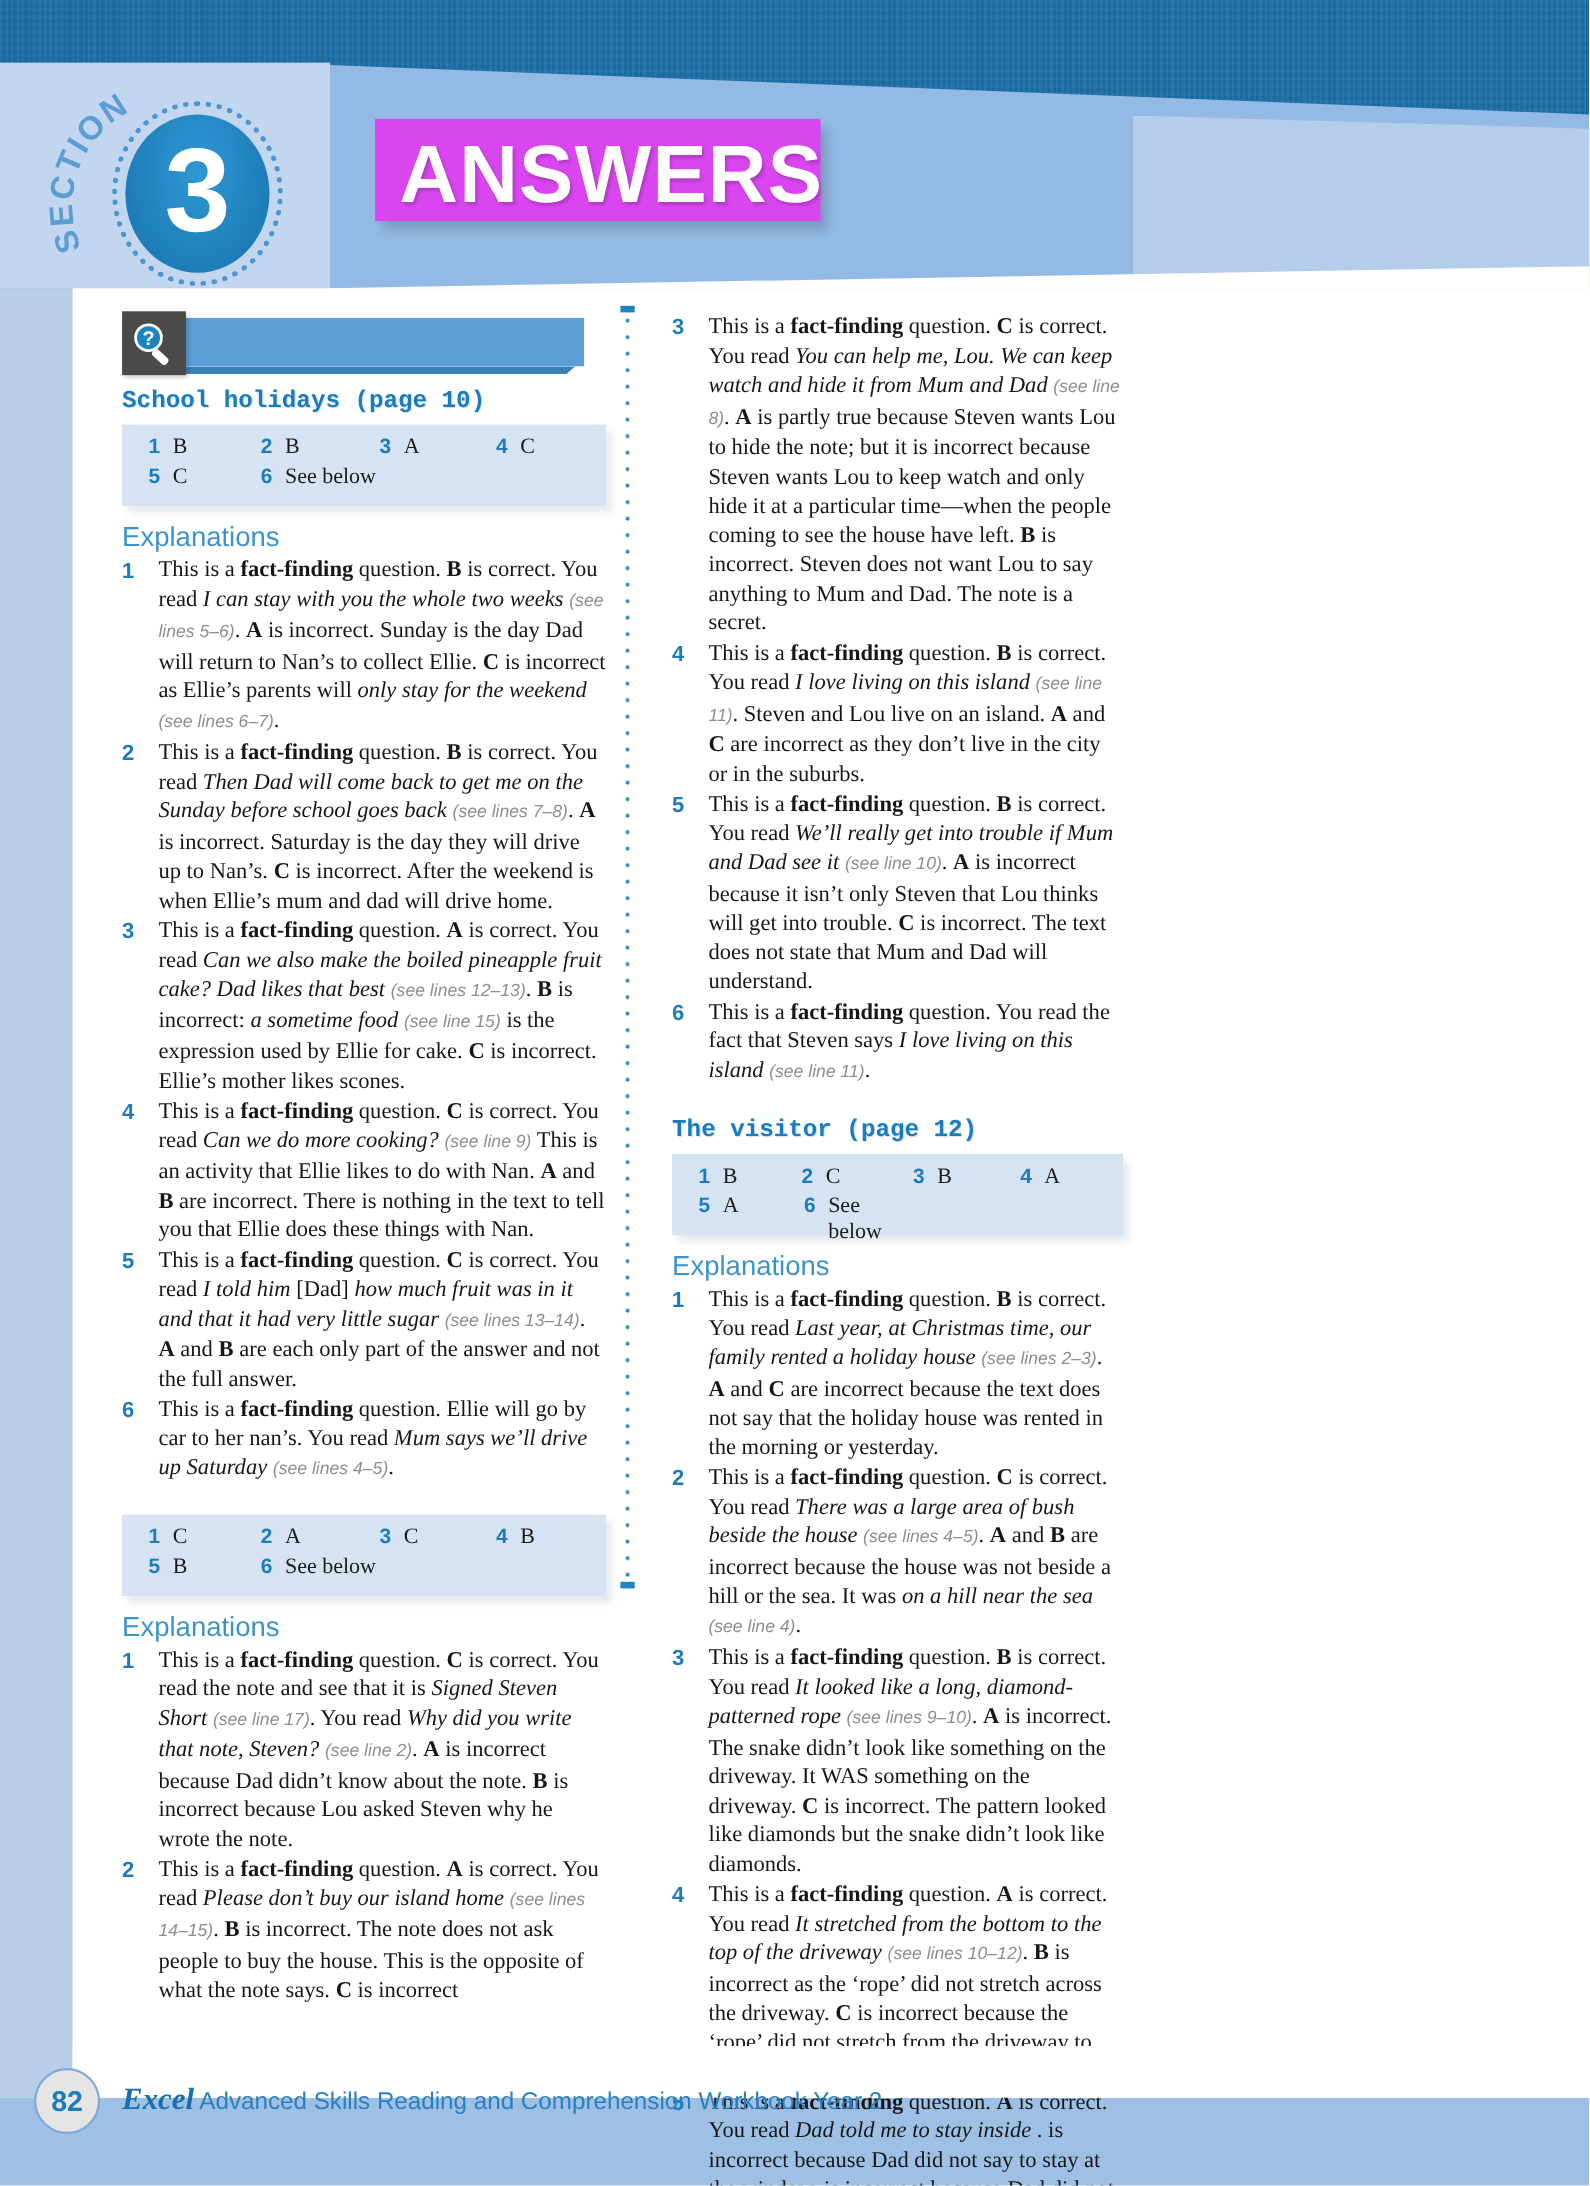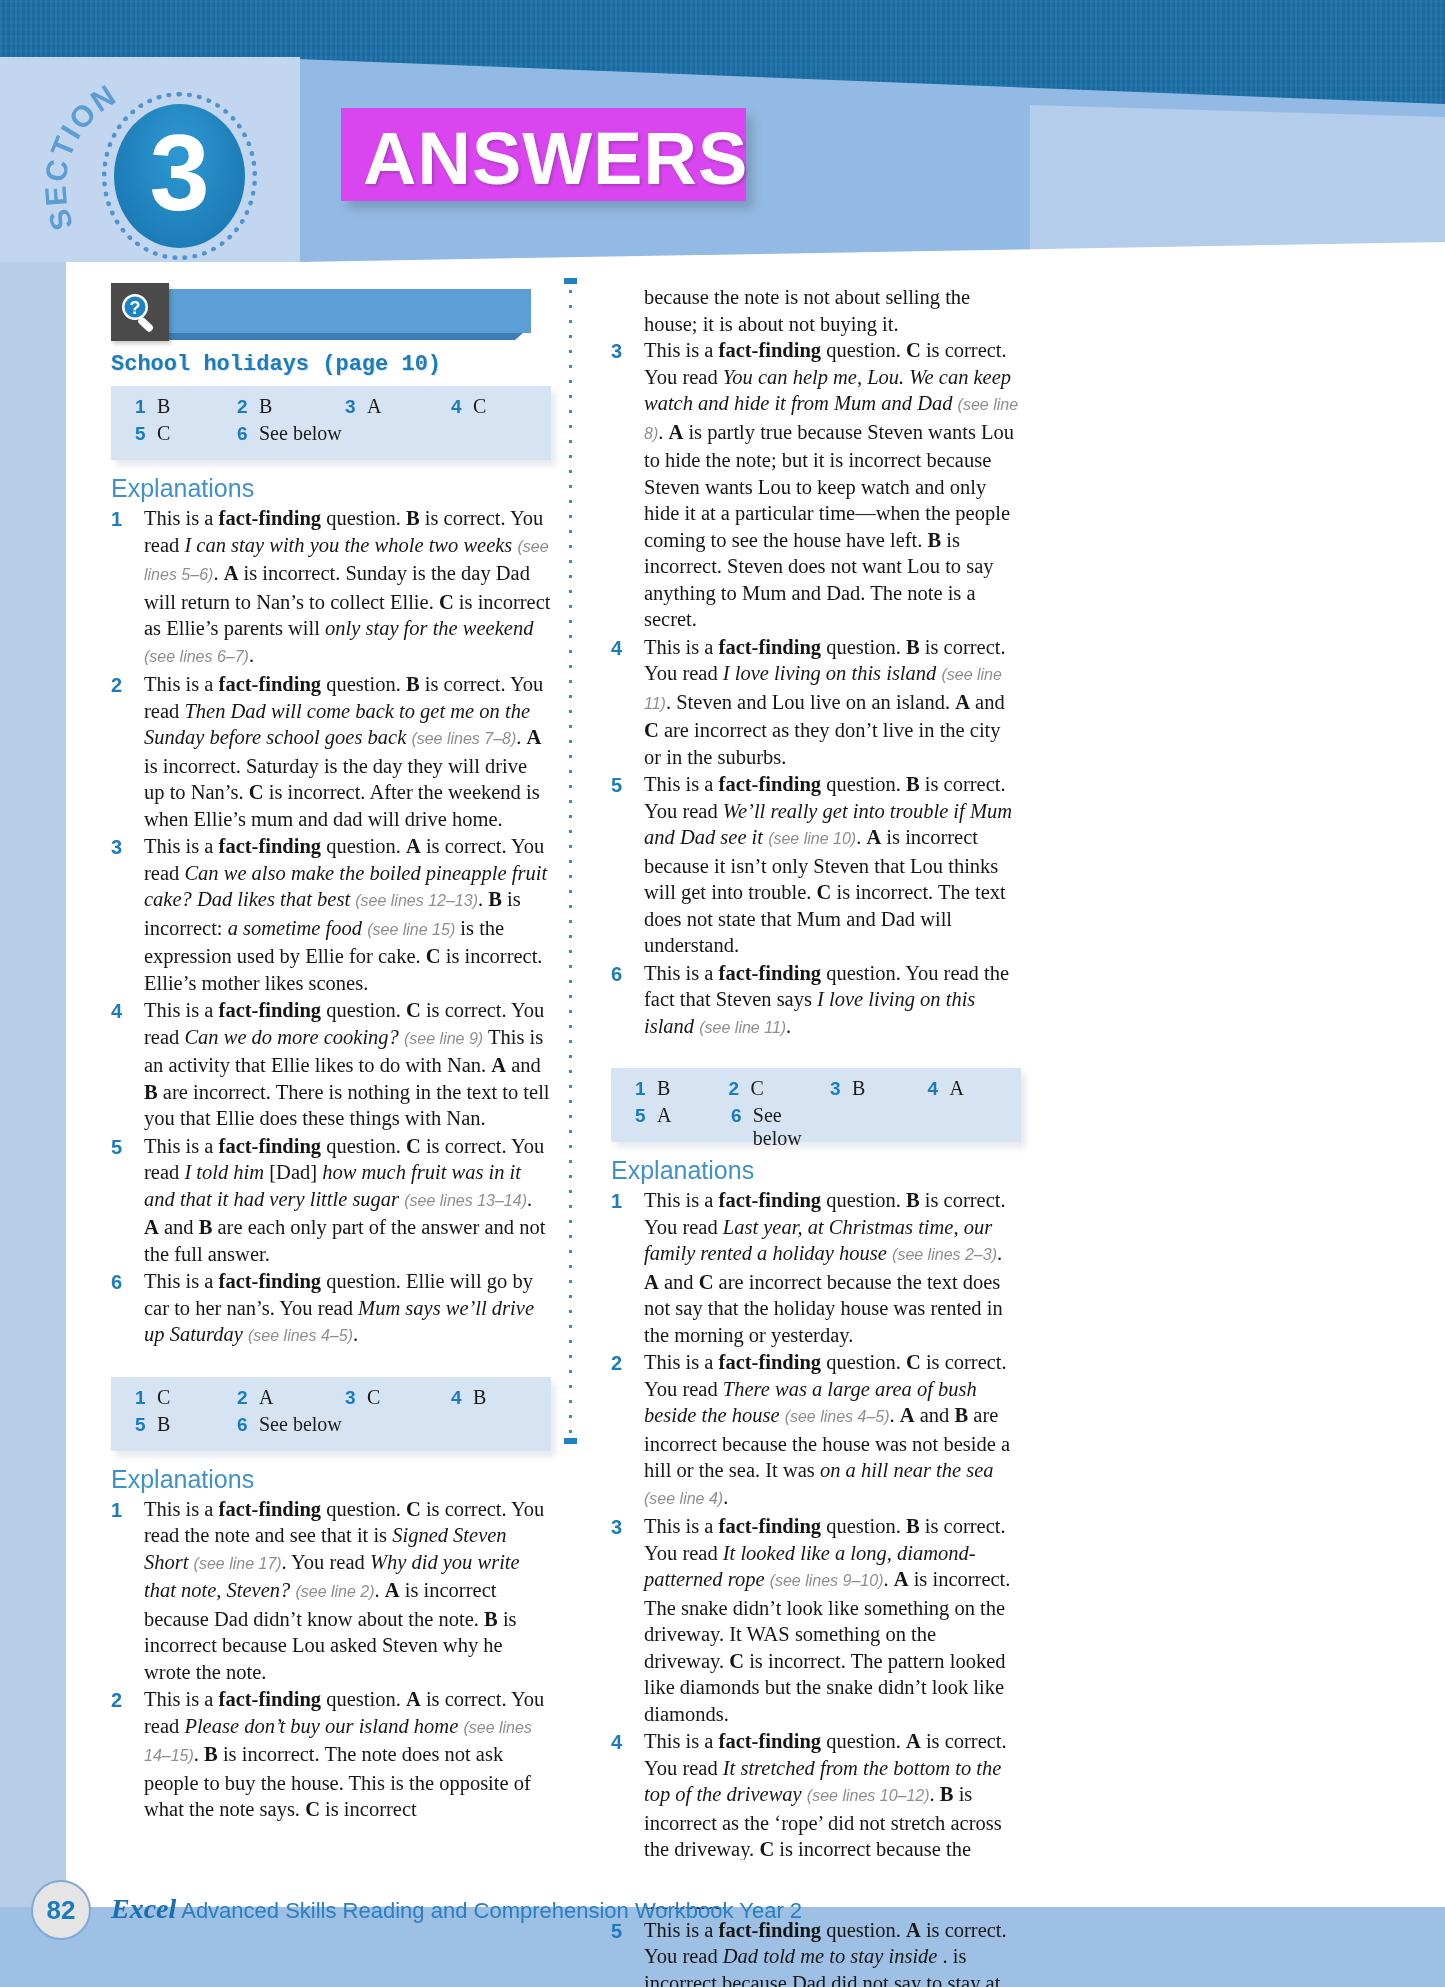--- a/index.html
+++ b/index.html
@@ -379,38 +379,38 @@
           </div>
           <div class="expl-item">
             <div class="expl-num">2</div>
             <div class="expl-body">This is a <b>fact-finding</b> question. <b>A</b> is correct. You read <i>Please don’t buy our island home</i> <span class="ref">(see lines 14–15)</span>. <b>B</b> is incorrect. The note does not ask people to buy the house. This is the opposite of what the note says. <b>C</b> is incorrect</div>
           </div>
         </div>
     </div>
 
     <div class="col col-right" style="top:14px;">
       <div id="right-col-host">
-          <div class="expl-body" style="margin-left: 33px;">because the note is not about selling the house; it is about not buying it.</div>
           <div class="expl-item">
             <div class="expl-num">3</div>
             <div class="expl-body">This is a <b>fact-finding</b> question. <b>C</b> is correct. You read <i>You can help me, Lou. We can keep watch and hide it from Mum and Dad</i> <span class="ref">(see line 8)</span>. <b>A</b> is partly true because Steven wants Lou to hide the note; but it is incorrect because Steven wants Lou to keep watch and only hide it at a particular time—when the people coming to see the house have left. <b>B</b> is incorrect. Steven does not want Lou to say anything to Mum and Dad. The note is a secret.</div>
           </div>
           <div class="expl-item">
             <div class="expl-num">4</div>
             <div class="expl-body">This is a <b>fact-finding</b> question. <b>B</b> is correct. You read <i>I love living on this island</i> <span class="ref">(see line 11)</span>. Steven and Lou live on an island. <b>A</b> and <b>C</b> are incorrect as they don’t live in the city or in the suburbs.</div>
           </div>
           <div class="expl-item">
             <div class="expl-num">5</div>
             <div class="expl-body">This is a <b>fact-finding</b> question. <b>B</b> is correct. You read <i>We’ll really get into trouble if Mum and Dad see it</i> <span class="ref">(see line 10)</span>. <b>A</b> is incorrect because it isn’t only Steven that Lou thinks will get into trouble. <b>C</b> is incorrect. The text does not state that Mum and Dad will understand.</div>
           </div>
           <div class="expl-item">
             <div class="expl-num">6</div>
             <div class="expl-body">This is a <b>fact-finding</b> question. You read the fact that Steven says <i>I love living on this island</i> <span class="ref">(see line 11)</span>.</div>
           </div>
           <div style="height: 26px;"></div>
+          <div class="subhead">The visitor (page 12)</div>
           <div class="ansbox">
             <div class="ansrow">
               <div class="anscell" style="width: 96px; margin-left: 24px;">
                 <span class="ansnum">1</span>
                 <span class="ansval">B</span>
               </div>
               <div class="anscell" style="width: 104px; margin-left: 0px;">
                 <span class="ansnum">2</span>
                 <span class="ansval">C</span>
               </div>

